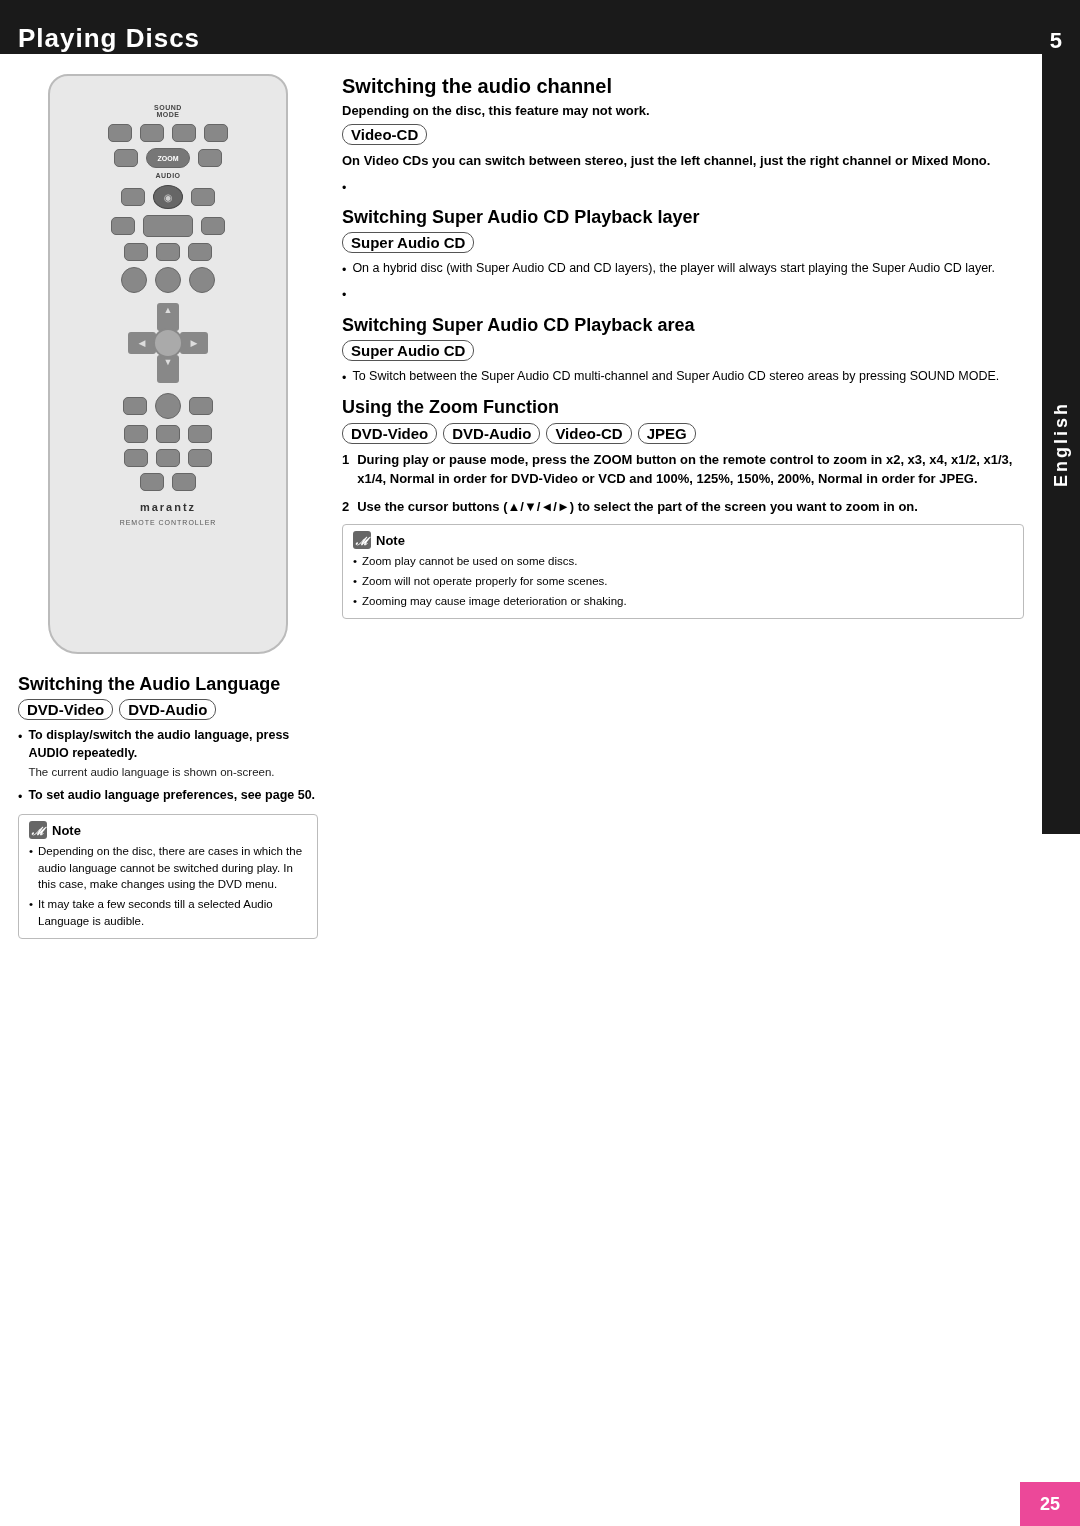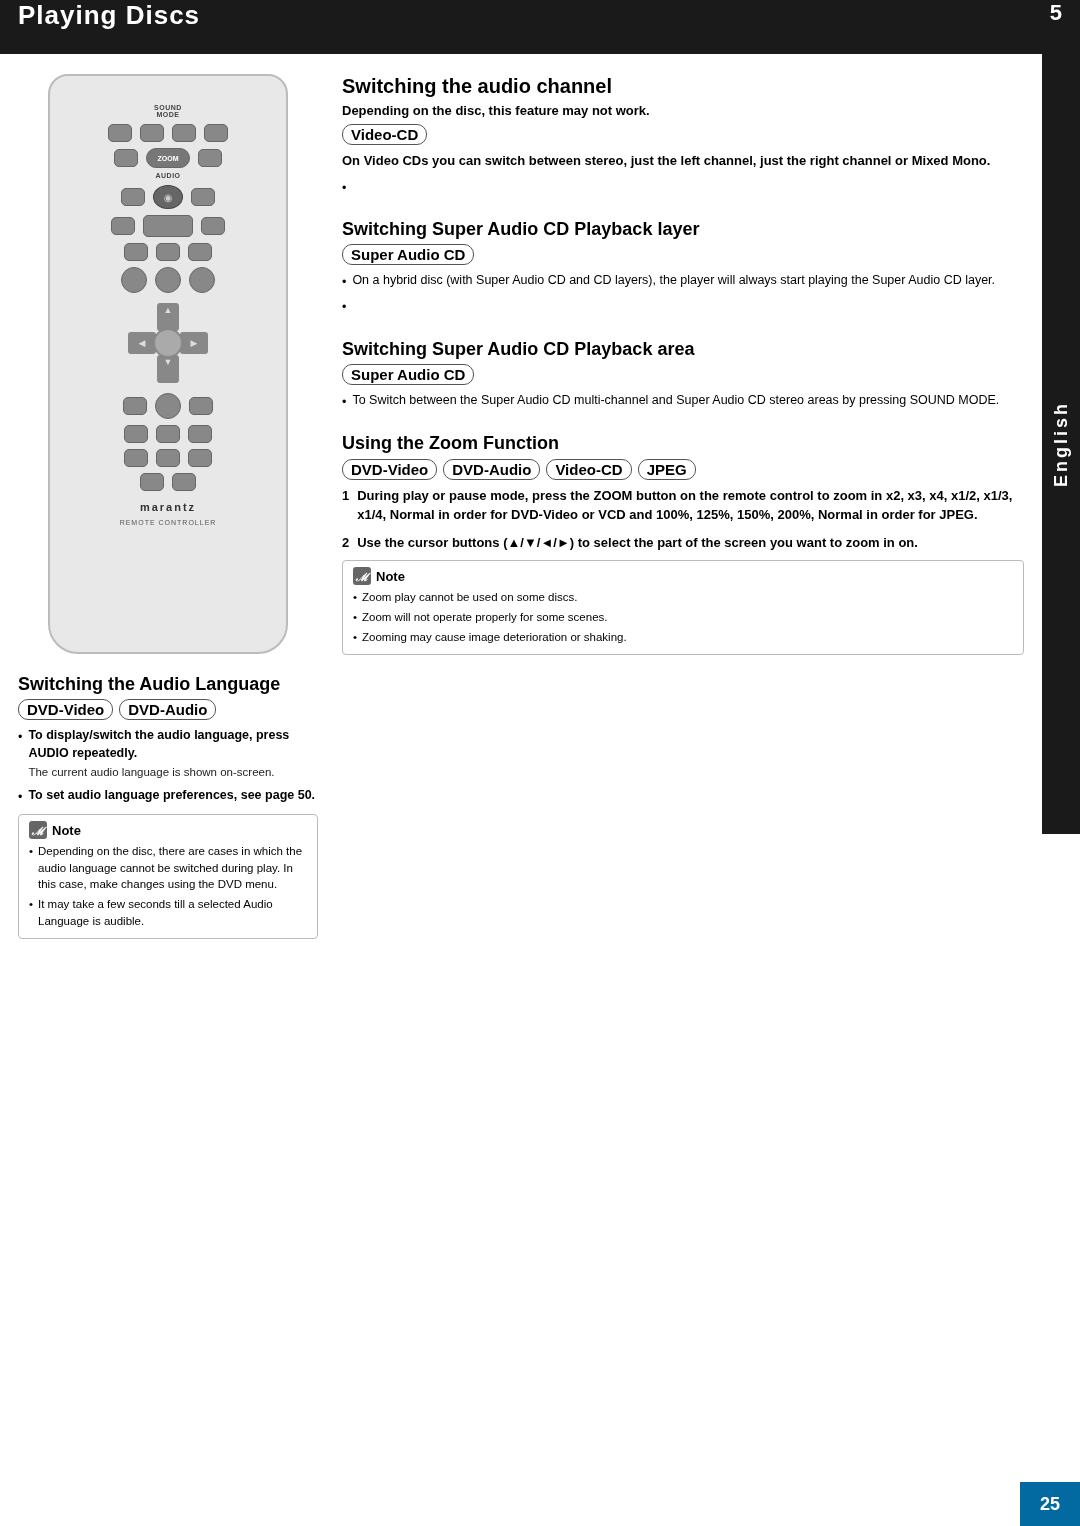--- a/index.html
+++ b/index.html
@@ -12,21 +12,21 @@
       color: #000;
       overflow: hidden;
       position: relative;
     }
 
     
     .header-bar {
       background: #1a1a1a;
       height: 54px;
       display: flex;
-      align-items: flex-start;
+      align-items: flex-end;
       padding: 0 18px;
       position: relative;
     }
     .header-title {
       color: #fff;
       font-size: 26px;
       font-weight: bold;
       letter-spacing: 1px;
     }
     .header-page-num {
@@ -58,21 +58,21 @@
       letter-spacing: 3px;
     }
 
     
     .page-num-bottom {
       position: absolute;
       bottom: 0;
       right: 0;
       width: 60px;
       height: 44px;
-      background: #0369a1;
+      background: #ec4899;
       display: flex;
       align-items: center;
       justify-content: center;
     }
     .page-num-bottom-text {
       color: #fff;
       font-size: 18px;
       font-weight: bold;
     }
 
@@ -314,21 +314,21 @@
     }
     .note-bullet {
       flex-shrink: 0;
     }
 
     
     .right-col {
       flex: 1;
       display: flex;
       flex-direction: column;
-      gap: 16px;
+      gap: 4px;
     }
     .section-title {
       font-size: 20px;
       font-weight: bold;
       margin-bottom: 4px;
       line-height: 1.2;
     }
     .section-title-medium {
       font-size: 18px;
       font-weight: bold;

